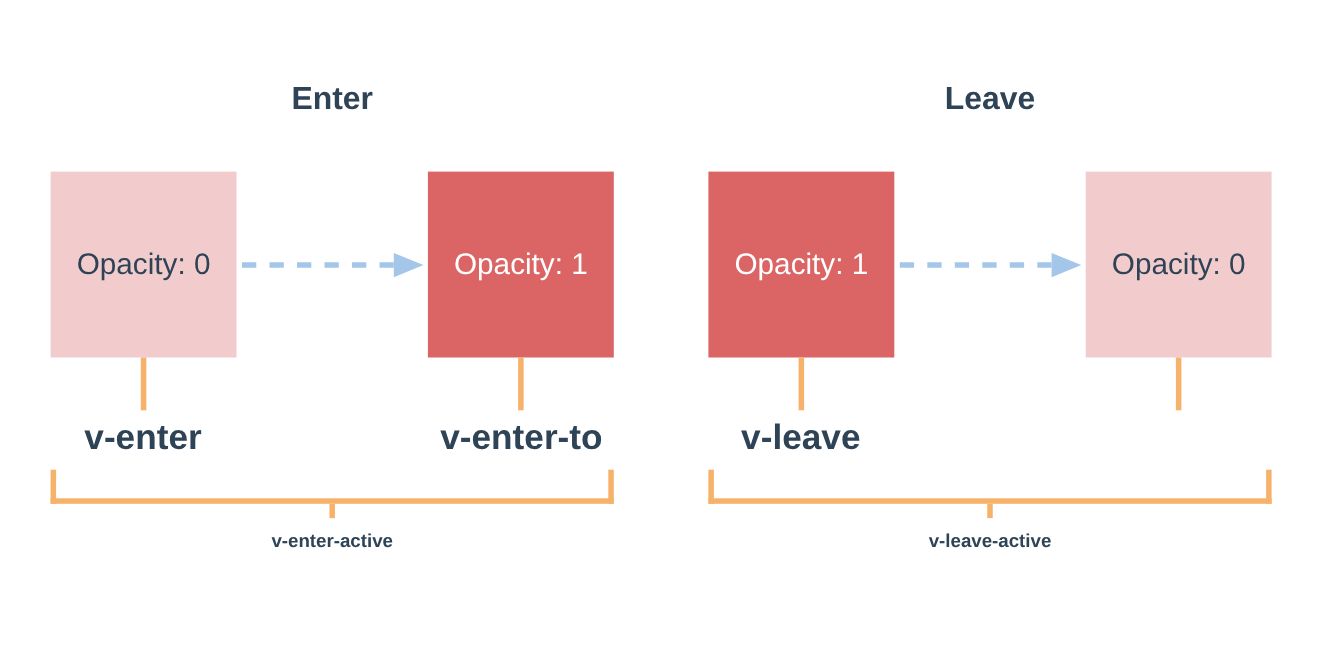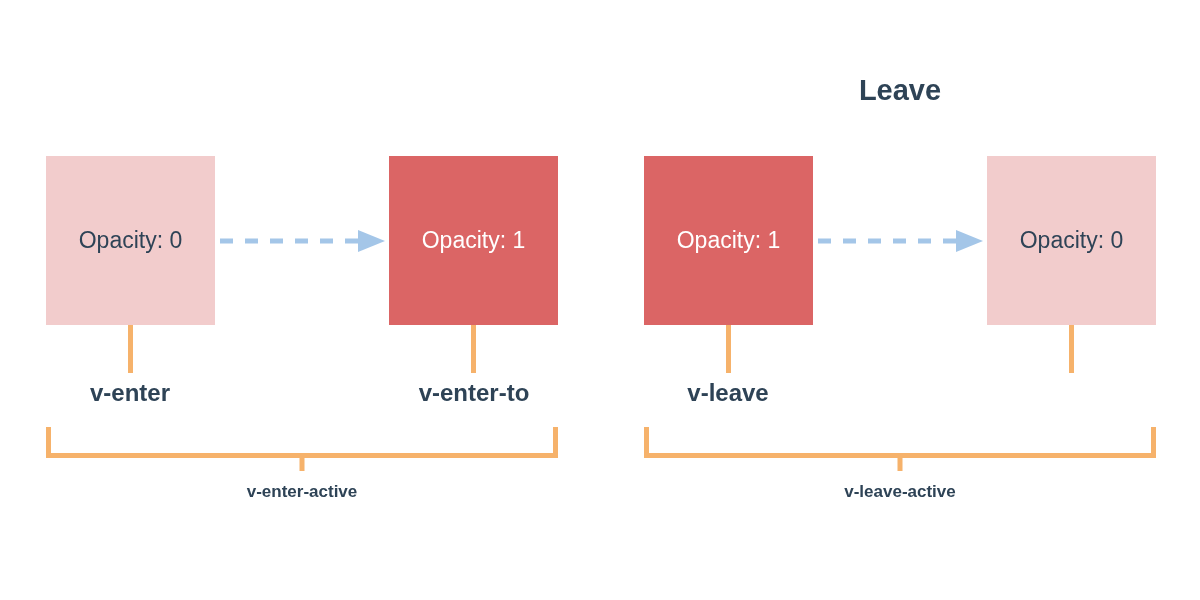--- a/index.html
+++ b/index.html
@@ -23,34 +23,34 @@
   .panel{position:absolute;top:0;width:512px;height:600px;}
   .panel-enter{left:46px;}
   .panel-leave{left:644px;}
   .panel-title{
     position:absolute;top:74px;left:0;right:0;margin:0;
     text-align:center;font-size:29px;font-weight:bold;color:var(--text-dark);
   }
   .box{
     position:absolute;top:156px;width:169px;height:169px;
     display:flex;align-items:center;justify-content:center;
-    font-size:23px;font-weight:500;
+    font-size:27px;font-weight:500;
   }
   .box-from{left:0;}
   .box-to{right:0;}
   .box.pink{background:var(--box-pink);color:var(--text-dark);}
   .box.red{background:var(--box-red);color:var(--text-light);}
   .arrow{position:absolute;left:172px;top:226px;width:168px;height:30px;color:var(--arrow-blue);}
   .arrow svg{display:block;width:168px;height:30px;}
   .stem{position:absolute;top:325px;width:5px;height:48px;background:var(--line-orange);}
   .stem-from{left:82px;}
   .stem-to{left:425px;}
   .class-label{
     position:absolute;top:379px;transform:translateX(-50%);
-    white-space:nowrap;font-size:24px;font-weight:bold;color:var(--text-dark);
+    white-space:nowrap;font-size:32px;font-weight:bold;color:var(--text-dark);
   }
   .label-from{left:84px;}
   .label-to{left:428px;}
   .bracket{
     position:absolute;left:0;right:0;top:427px;height:26px;
     border-left:5px solid var(--line-orange);
     border-right:5px solid var(--line-orange);
     border-bottom:5px solid var(--line-orange);
   }
   .bracket-stem{
@@ -61,20 +61,21 @@
     position:absolute;top:482px;left:0;right:0;text-align:center;
     font-size:17px;font-weight:bold;color:var(--text-dark);
   }
 </style>
 </head>
 <body>
 
 <div class="canvas">
 
   <section class="panel panel-enter">
+    <h2 class="panel-title">Enter</h2>
 
     <div class="box box-from pink">
       <span class="box-label">Opacity: 0</span>
     </div>
 
     <div class="arrow">
       <svg viewBox="0 0 168 30" xmlns="http://www.w3.org/2000/svg">
         <line x1="2" y1="15" x2="140" y2="15" stroke="currentColor" stroke-width="5" stroke-dasharray="13 12"></line>
         <polygon points="140,4 167,15 140,26" fill="currentColor"></polygon>
       </svg>

